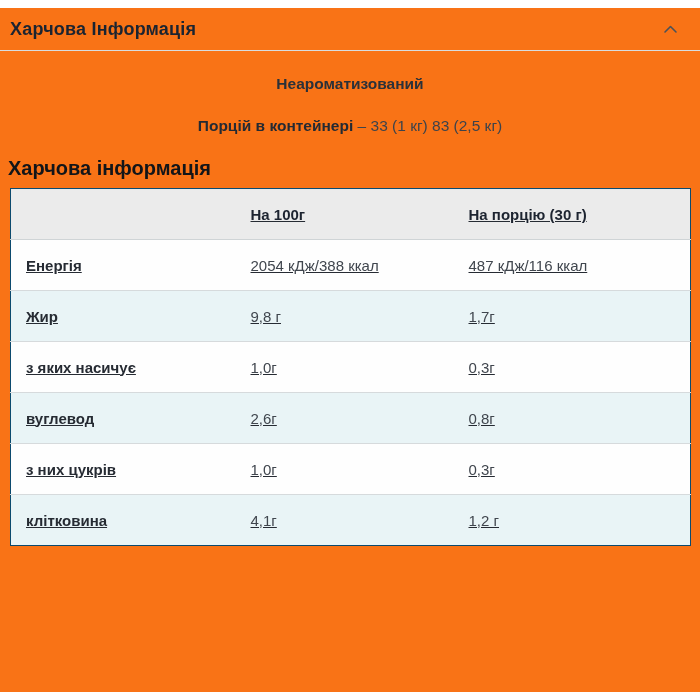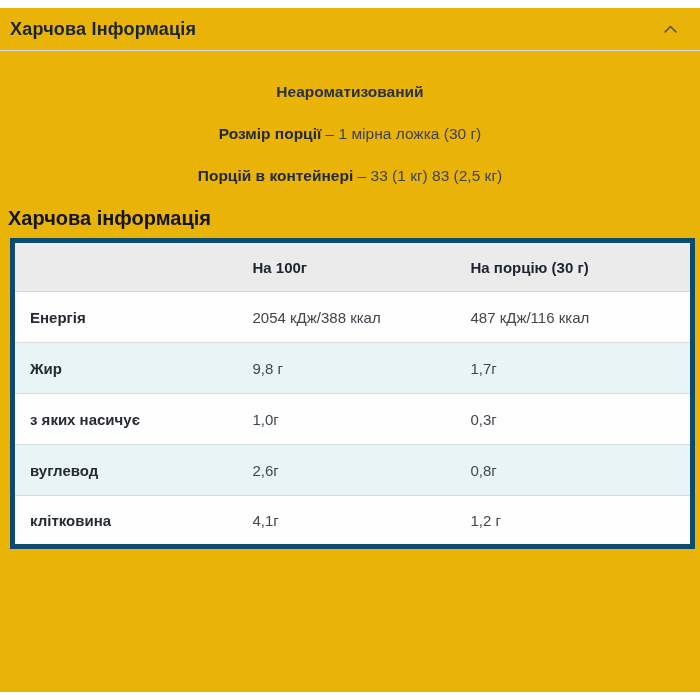--- a/index.html
+++ b/index.html
@@ -2,21 +2,21 @@
 <html><head>
 <meta charset="utf-8">
 <style>
   * { margin: 0; padding: 0; box-sizing: border-box; }
   html, body { width: 700px; height: 700px; background: #ffffff; overflow: hidden; }
   body { font-family: "Liberation Sans", sans-serif; color: #262b33; }
 
   .panel {
     position: absolute;
     left: 0; right: 0; top: 8px; bottom: 8px;
-    background: #eab308;
+    background: #f97316;
   }
 
   
   .acc-header {
     display: flex;
     align-items: center;
     justify-content: space-between;
     height: 43px;
     padding: 0 22px 0 10px;
     border-bottom: 1px solid #d8dde0;
@@ -26,41 +26,42 @@
     font-size: 18px;
     font-weight: bold;
     color: #1b2431;
     letter-spacing: 0.2px;
   }
   .chev { display: inline-flex; align-items: center; }
 
   
   .intro { text-align: center; }
   .intro-line { font-size: 15.5px; color: #2a3139; }
-  .flavour { margin-top: 32px; font-weight: bold; }
+  .flavour { margin-top: 24px; font-weight: bold; }
   .serv-line { margin-top: 24px; }
   .serv-label { font-weight: bold; color: #242a33; }
   .serv-value { font-weight: normal; color: #3d434b; }
 
   
   .section-title {
     margin: 22px 0 5px 8px;
     font-size: 20px;
     font-weight: bold;
     color: #121519;
   }
 
   
   table.nutrition {
     border-collapse: collapse;
     table-layout: fixed;
     width: 680px;
     margin: 8px 10px;
-    border: 5px solid #0c4a6e;
+    border: 1px solid #0c4a6e;
     background: #ffffff;
+    text-decoration: underline;
   }
   table.nutrition col.c1 { width: 240px; }
   table.nutrition col.c2 { width: 218px; }
   table.nutrition col.c3 { width: 222px; }
   table.nutrition th, table.nutrition td {
     text-align: left;
     vertical-align: middle;
     font-size: 15px;
     padding: 0;
     height: 51px;
@@ -90,24 +91,20 @@
     <span class="chev">
       <svg width="15" height="10" viewBox="0 0 15 10" aria-hidden="true">
         <polyline points="2,8 7.5,2.5 13,8" fill="none" stroke="#4c5258" stroke-width="1.6" stroke-linecap="round" stroke-linejoin="round"></polyline>
       </svg>
     </span>
   </div>
 
   <div class="intro">
     <div class="intro-line flavour">Неароматизований</div>
     <div class="intro-line serv-line">
-      <span class="serv-label">Розмір порції</span>
-      <span class="serv-value">– 1 мірна ложка (30 г)</span>
-    </div>
-    <div class="intro-line serv-line">
       <span class="serv-label">Порцій в контейнері</span>
       <span class="serv-value">– 33 (1 кг) 83 (2,5 кг)</span>
     </div>
   </div>
 
   <div class="section-title">Харчова інформація</div>
 
   <table class="nutrition">
     <colgroup>
         <col class="c1">
@@ -136,20 +133,25 @@
         <td class="row-label">з яких насичує</td>
         <td class="val">1,0г</td>
         <td class="val">0,3г</td>
       </tr>
       <tr>
         <td class="row-label">вуглевод</td>
         <td class="val">2,6г</td>
         <td class="val">0,8г</td>
       </tr>
       <tr>
+        <td class="row-label">з них цукрів</td>
+        <td class="val">1,0г</td>
+        <td class="val">0,3г</td>
+      </tr>
+      <tr>
         <td class="row-label">клітковина</td>
         <td class="val">4,1г</td>
         <td class="val">1,2 г</td>
       </tr>
     </tbody>
   </table>
 
 </div>
 
 </body></html>

